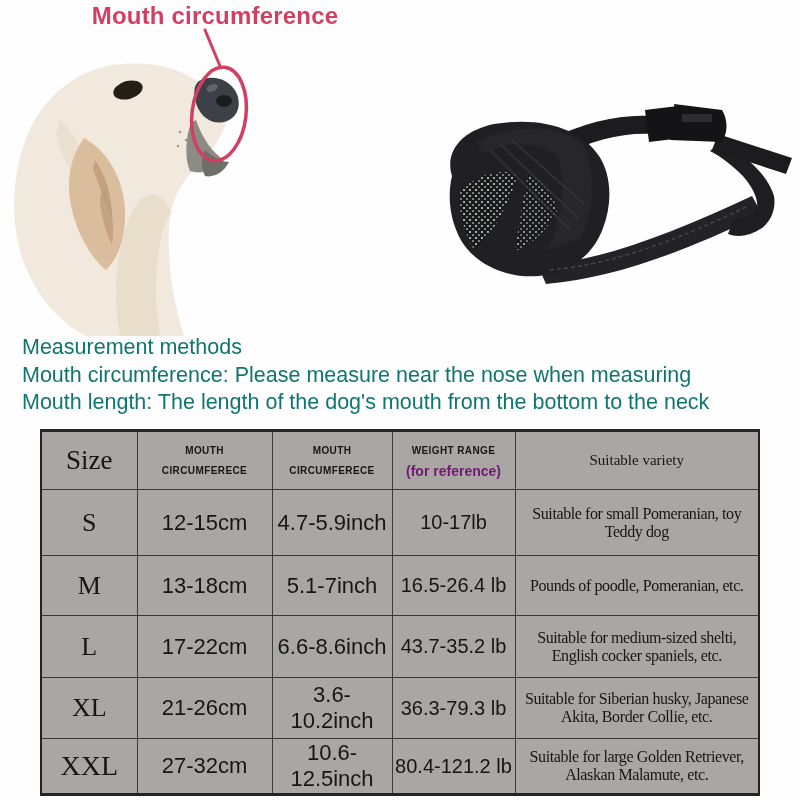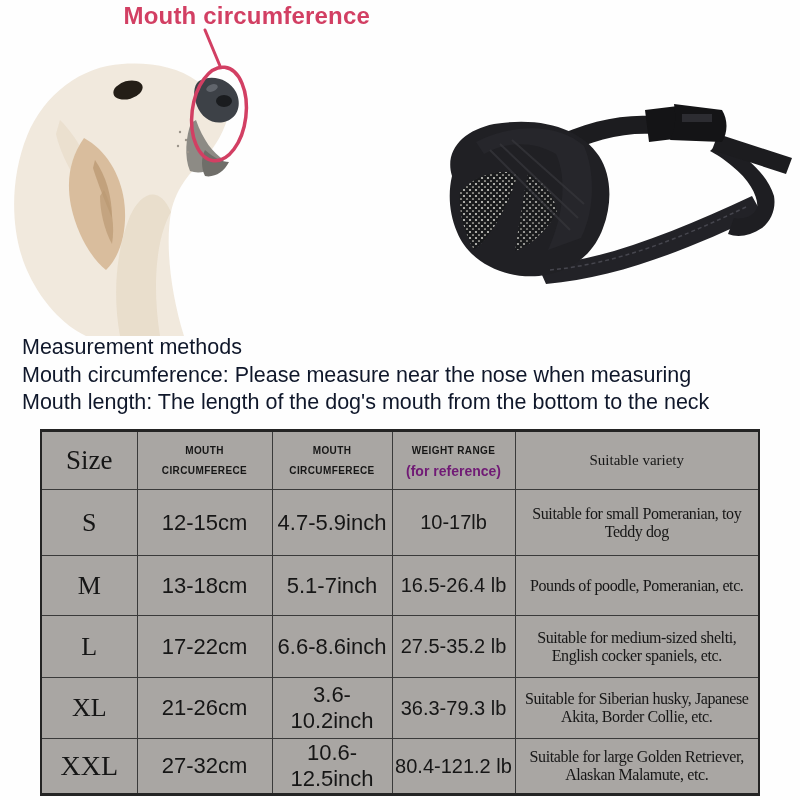--- a/index.html
+++ b/index.html
@@ -2,32 +2,32 @@
 <html><head>
 <meta charset="utf-8">
 <style>
   html,body{margin:0;padding:0;}
   body{background:#ffffff;font-family:"Liberation Sans",sans-serif;}
   .canvas{position:relative;width:800px;height:800px;background:#fefefe;overflow:hidden;}
 
   
   .annot-label{
     position:absolute;left:60px;top:2px;width:310px;
-    text-align:right;font-size:24px;font-weight:bold;
+    text-align:center;font-size:24px;font-weight:bold;
     color:#d23f63;letter-spacing:0.2px;
   }
 
   
   .dog-svg{position:absolute;left:0;top:0;width:340px;height:345px;}
   .muzzle-svg{position:absolute;left:420px;top:80px;width:380px;height:260px;}
 
   
   .instructions{
     position:absolute;left:22px;top:334px;width:770px;
-    font-size:21.5px;line-height:27.5px;color:#0f172a;
+    font-size:21.5px;line-height:27.5px;color:#0f766e;
   }
 
   
   .size-table{
     position:absolute;left:40px;top:429px;width:718px;
     border-collapse:collapse;table-layout:fixed;
     background:#a9a6a3;color:#161616;
   }
   .size-table td,.size-table th{
     border:1.5px solid #3a3a3a;vertical-align:middle;
@@ -147,21 +147,21 @@
         <td class="c-size">M</td>
         <td class="c-val">13-18cm</td>
         <td class="c-val">5.1-7inch</td>
         <td class="c-wt">16.5-26.4 lb</td>
         <td class="c-variety">Pounds of poodle, Pomeranian, etc.</td>
       </tr>
       <tr class="r2">
         <td class="c-size">L</td>
         <td class="c-val">17-22cm</td>
         <td class="c-val">6.6-8.6inch</td>
-        <td class="c-wt">27.5-35.2 lb</td>
+        <td class="c-wt">43.7-35.2 lb</td>
         <td class="c-variety">Suitable for medium-sized shelti, English cocker spaniels, etc.</td>
       </tr>
       <tr class="r3">
         <td class="c-size">XL</td>
         <td class="c-val">21-26cm</td>
         <td class="c-val">3.6-10.2inch</td>
         <td class="c-wt">36.3-79.3 lb</td>
         <td class="c-variety">Suitable for Siberian husky, Japanese Akita, Border Collie, etc.</td>
       </tr>
       <tr class="r4">

